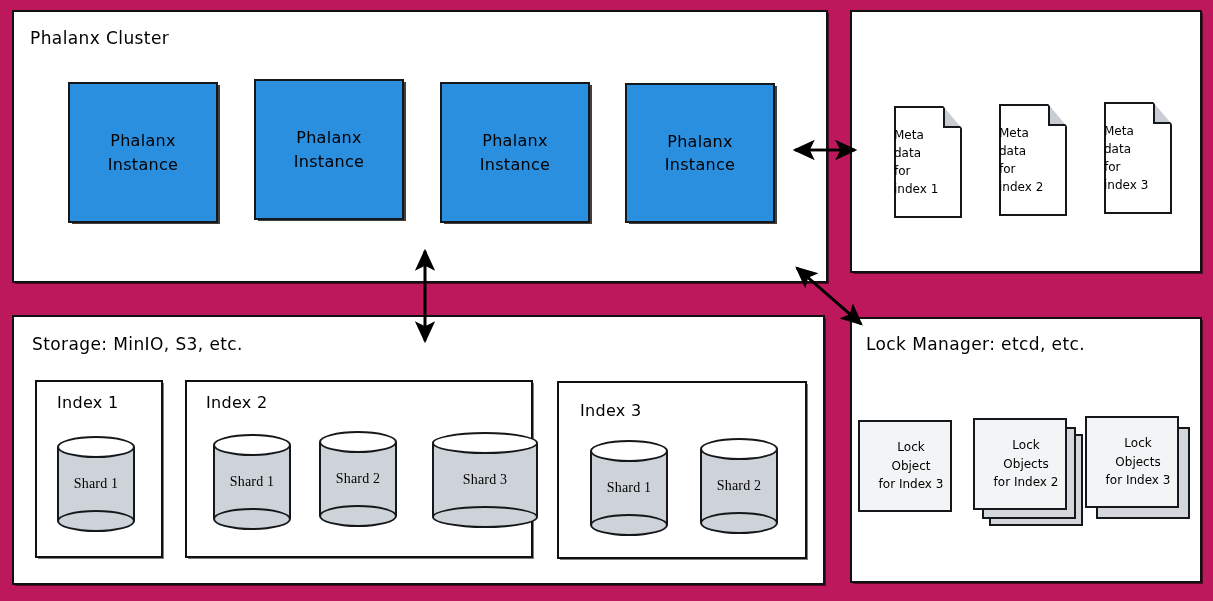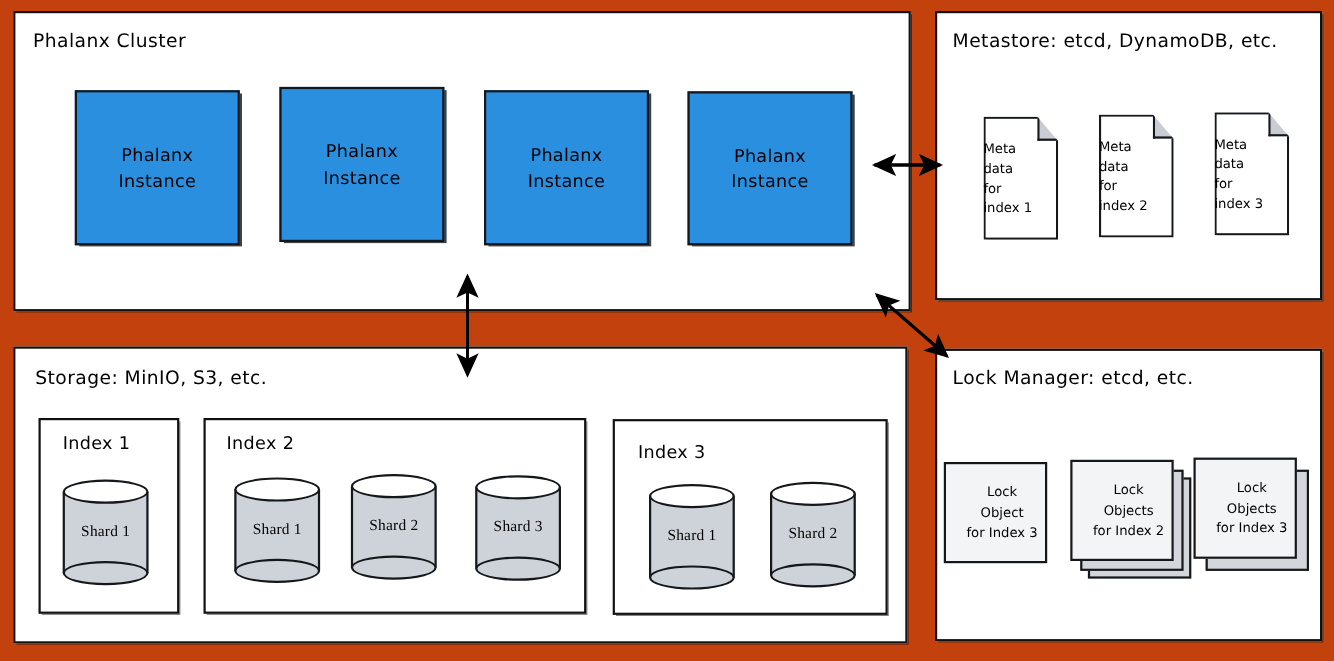--- a/index.html
+++ b/index.html
@@ -1,17 +1,17 @@
 <!DOCTYPE html>
 <html><head>
 <meta charset="utf-8">
 <style>
   html,body{margin:0;padding:0;background:#ffffff;}
   body{width:1213px;height:601px;font-family:"DejaVu Sans",sans-serif;overflow:hidden;}
-  #stage{position:relative;width:1213px;height:601px;background:#c2410c;}
+  #stage{position:relative;width:1213px;height:601px;background:#be185d;}
 
   .panel{position:absolute;background:#ffffff;border:2px solid #111;box-sizing:border-box;
          box-shadow:2px 2px 0 -1px rgba(0,0,0,.55);}
   .panel-title{position:absolute;font-family:"DejaVu Sans",sans-serif;font-size:17px;
                color:#000;letter-spacing:.4px;white-space:nowrap;}
 
   .inst{position:absolute;background:#2b8fe0;border:2px solid #14181c;box-sizing:border-box;
         display:flex;align-items:center;justify-content:center;text-align:center;
         color:#000;font-size:16px;line-height:1.45;letter-spacing:.3px;
         box-shadow:3px 2px 0 -1px rgba(0,0,0,.75);}
@@ -73,21 +73,20 @@
       <span>Phalanx</span><br><span>Instance</span>
     </div>
   </div>
   <div class="inst" style="left:625px;top:83px;width:150px;height:140px;">
     <div>
       <span>Phalanx</span><br><span>Instance</span>
     </div>
   </div>
 
   <div class="panel" style="left:850px;top:10px;width:352px;height:263px;"></div>
-  <div class="panel-title" style="left:866px;top:28px;">Metastore: etcd, DynamoDB, etc.</div>
 
   <div class="doc" style="left:894px;top:106px;width:68px;height:112px;">
     <div class="sheet"></div>
     <div class="fold"></div>
     <div class="txt">
       <span>Meta</span><br><span>data</span><br>
       <span>for</span><br><span>index 1</span>
     </div>
   </div>
   <div class="doc" style="left:999px;top:104px;width:68px;height:112px;">
@@ -126,21 +125,21 @@
     <div class="bot"></div>
     <div class="top"></div>
     <div class="lab">Shard 1</div>
   </div>
   <div class="cyl" style="left:319px;top:431px;width:78px;height:96px;">
     <div class="body"></div>
     <div class="bot"></div>
     <div class="top"></div>
     <div class="lab">Shard 2</div>
   </div>
-  <div class="cyl" style="left:432px;top:432px;width:78px;height:96px;">
+  <div class="cyl" style="left:432px;top:432px;width:78px;height:96px;padding-left:28px;">
     <div class="body"></div>
     <div class="bot"></div>
     <div class="top"></div>
     <div class="lab">Shard 3</div>
   </div>
 
   <div class="idxbox" style="left:557px;top:381px;width:250px;height:178px;"></div>
   <div class="idxlabel" style="left:580px;top:401px;">Index 3</div>
   <div class="cyl" style="left:590px;top:440px;width:78px;height:96px;">
     <div class="body"></div>

